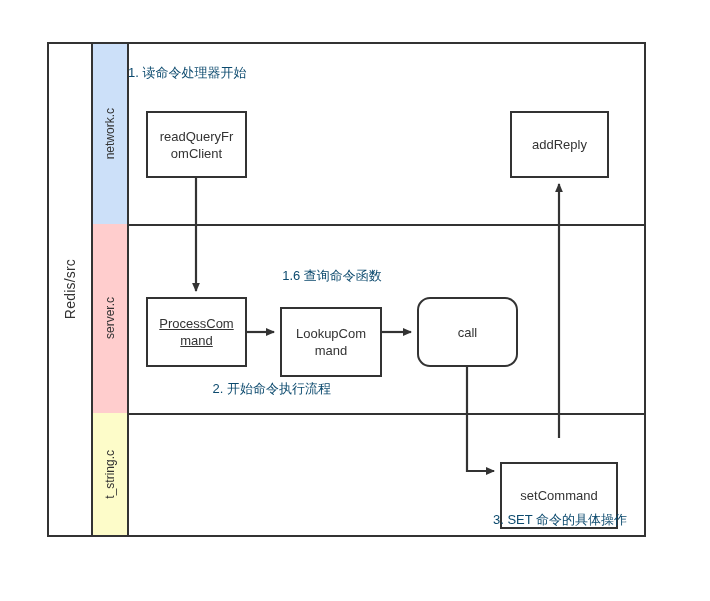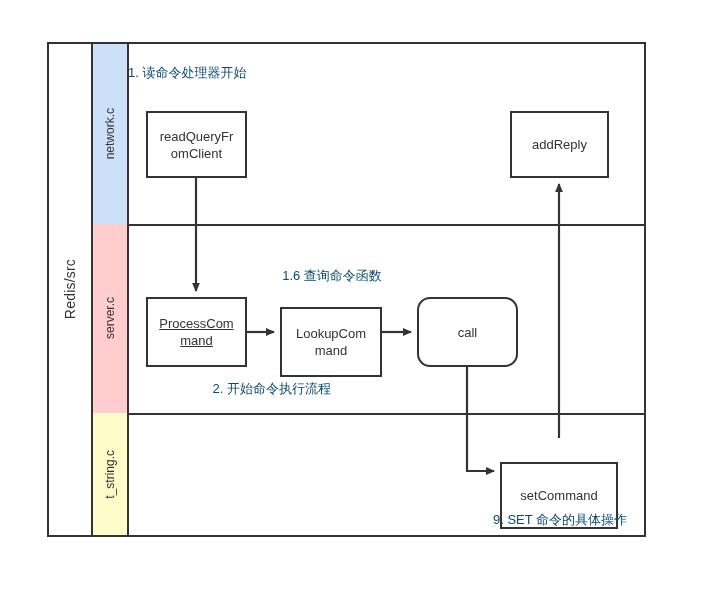--- a/index.html
+++ b/index.html
@@ -196,21 +196,21 @@
   </div>
 
   <div class="annot" style="left:128px; top:64px; width:200px; text-align:left;">1. 读命令处理器开始</div>
 
 
   <div class="annot" style="left:262px; top:267px; width:140px;">1.6 查询命令函数</div>
 
 
   <div class="annot" style="left:131px; top:380px; width:200px; text-align:right;">2. 开始命令执行流程</div>
 
-  <div class="annot" style="left:470px; top:511px; width:180px;">9. SET 命令的具体操作</div>
+  <div class="annot" style="left:470px; top:511px; width:180px;">3. SET 命令的具体操作</div>
 
   <div class="task" style="left:146px; top:111px; width:101px; height:67px;justify-content:center;">
     <span>readQueryFr
 omClient</span>
   </div>
 
   <div class="task" style="left:510px; top:111px; width:99px; height:67px;">
     <span>addReply</span>
   </div>
 

